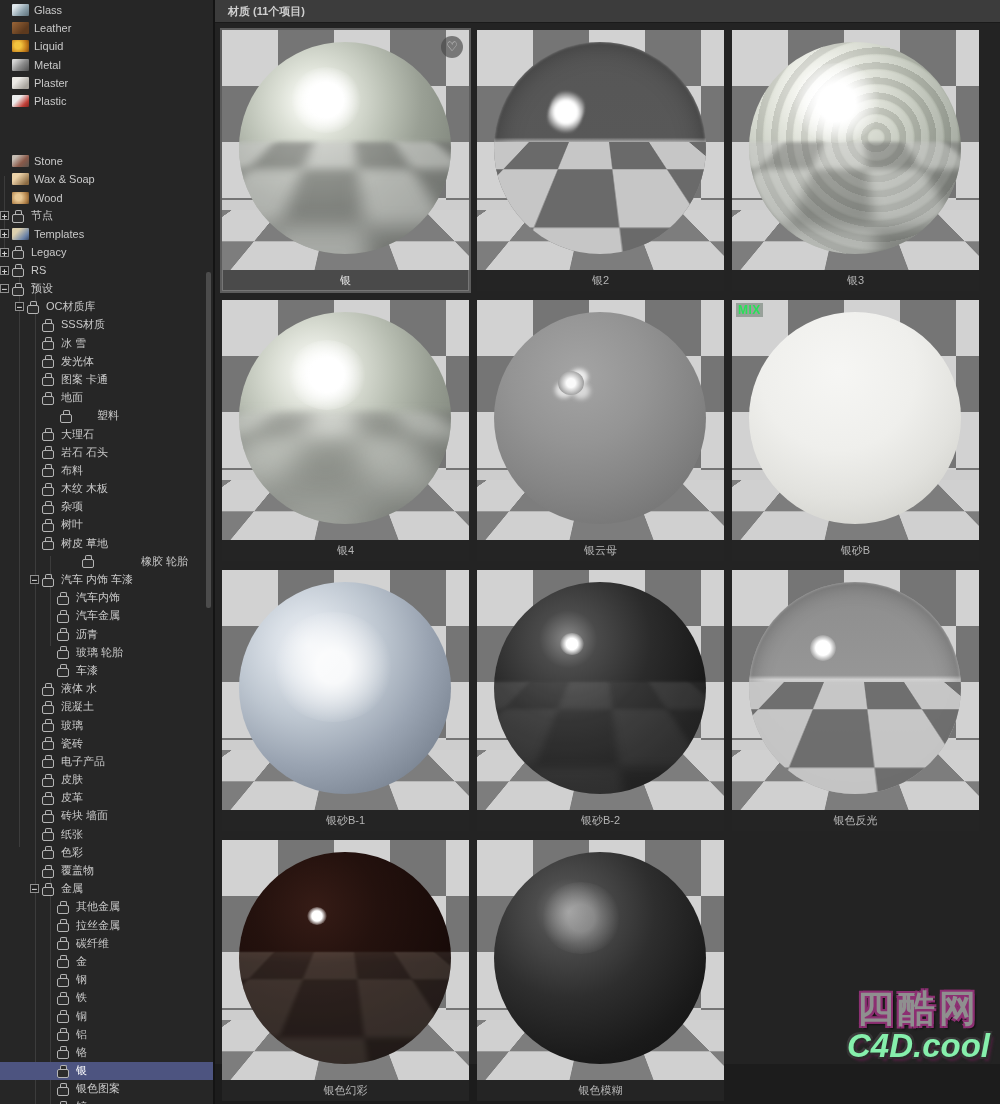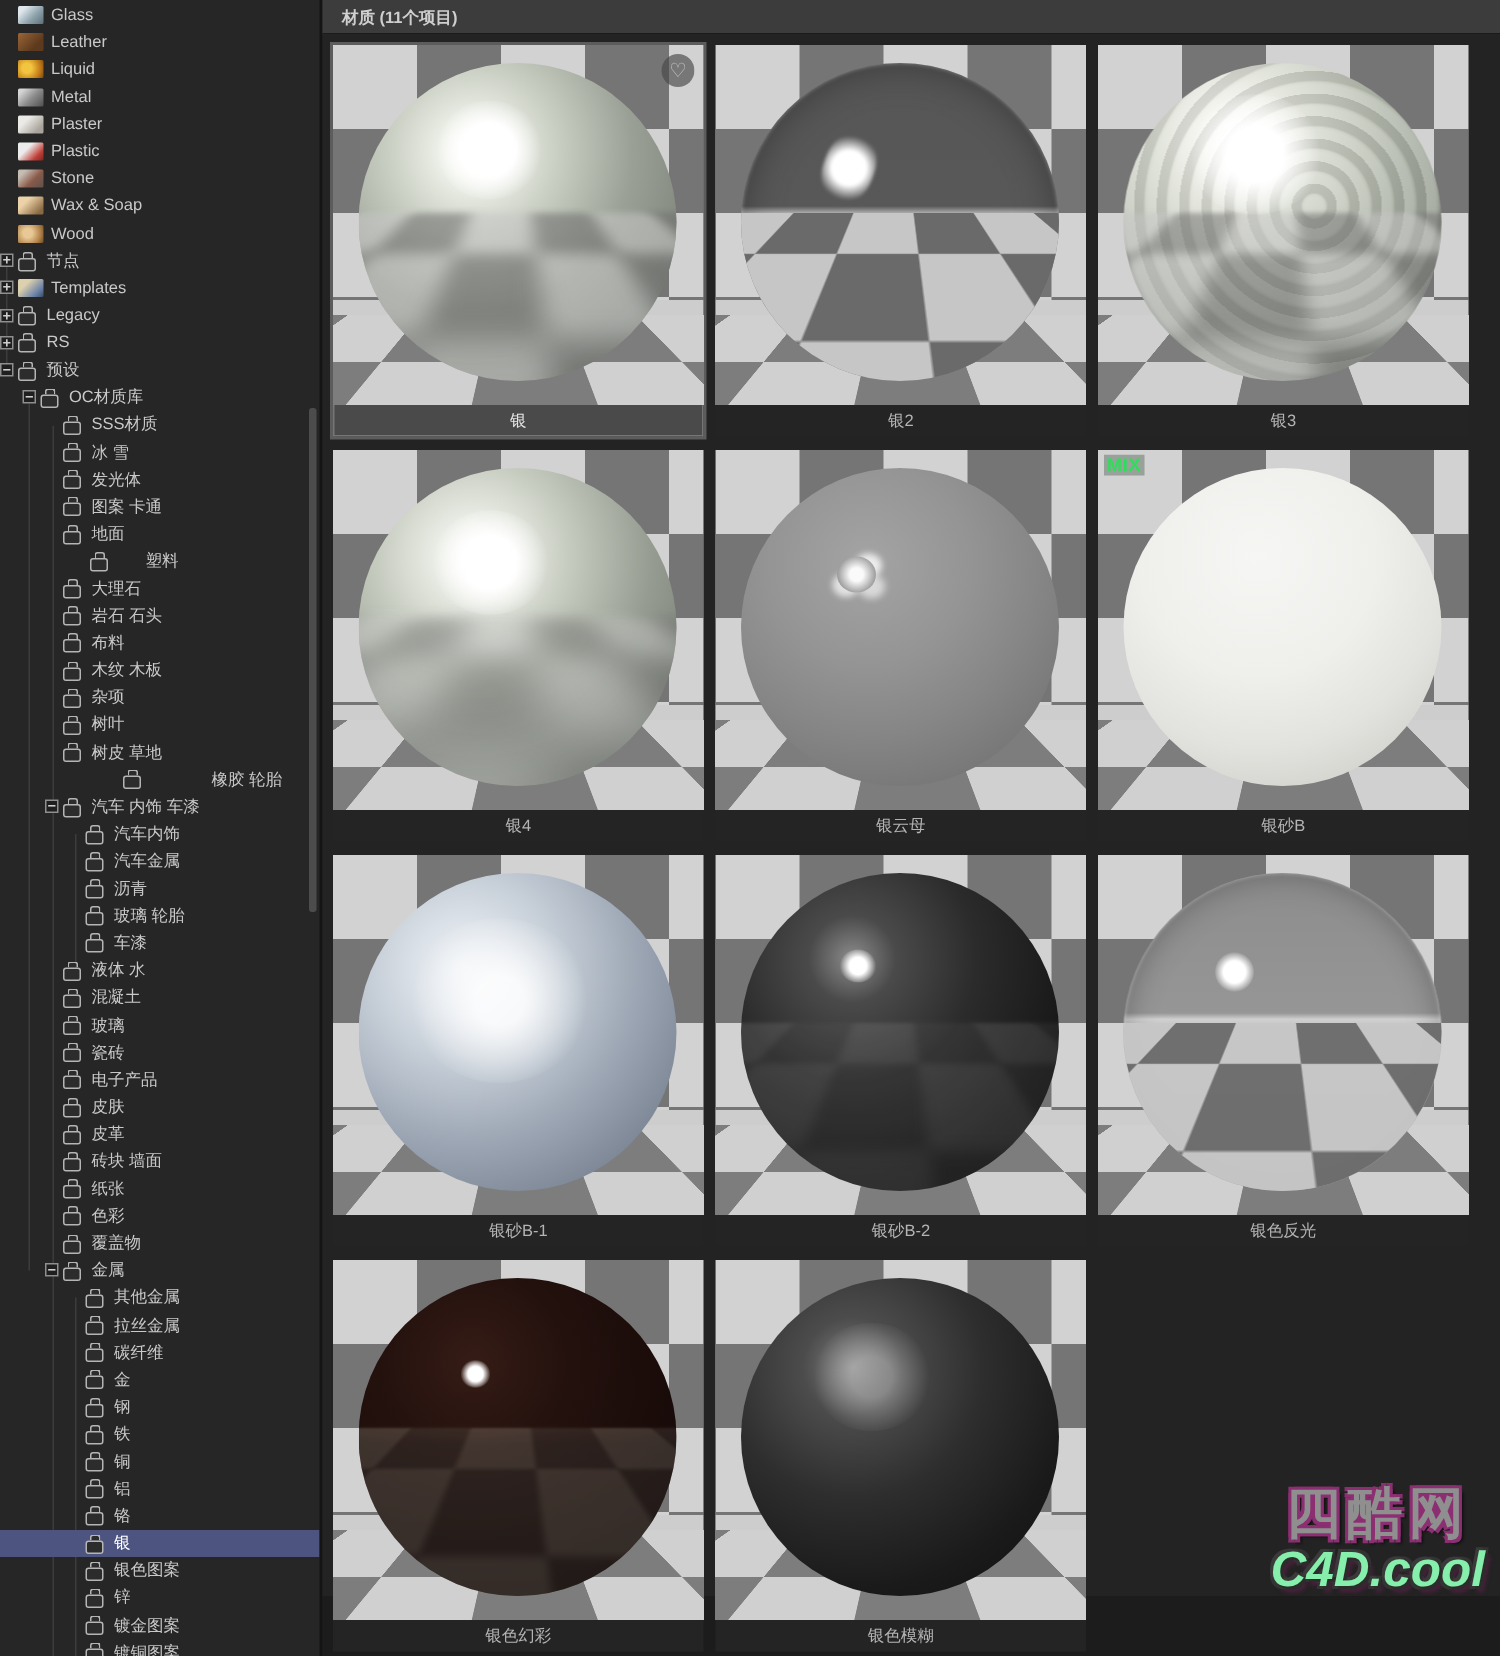--- a/index.html
+++ b/index.html
@@ -167,21 +167,21 @@
       <div class="trow" style="padding-left: 0px;">
     <span class="toggle none"></span>
     <span class="ticon thumb t-plaster"></span>
     <span class="tlabel">Plaster</span>
   </div>
       <div class="trow" style="padding-left: 0px;">
     <span class="toggle none"></span>
     <span class="ticon thumb t-plastic"></span>
     <span class="tlabel">Plastic</span>
   </div>
-      <div class="trow" style="padding-left: 0px;">
+      <div class="trow" style="padding-left: 0px; margin-top: 42px;">
     <span class="toggle none"></span>
     <span class="ticon thumb t-stone"></span>
     <span class="tlabel">Stone</span>
   </div>
       <div class="trow" style="padding-left: 0px;">
     <span class="toggle none"></span>
     <span class="ticon thumb t-wax"></span>
     <span class="tlabel">Wax &amp; Soap</span>
   </div>
       <div class="trow" style="padding-left: 0px;">

